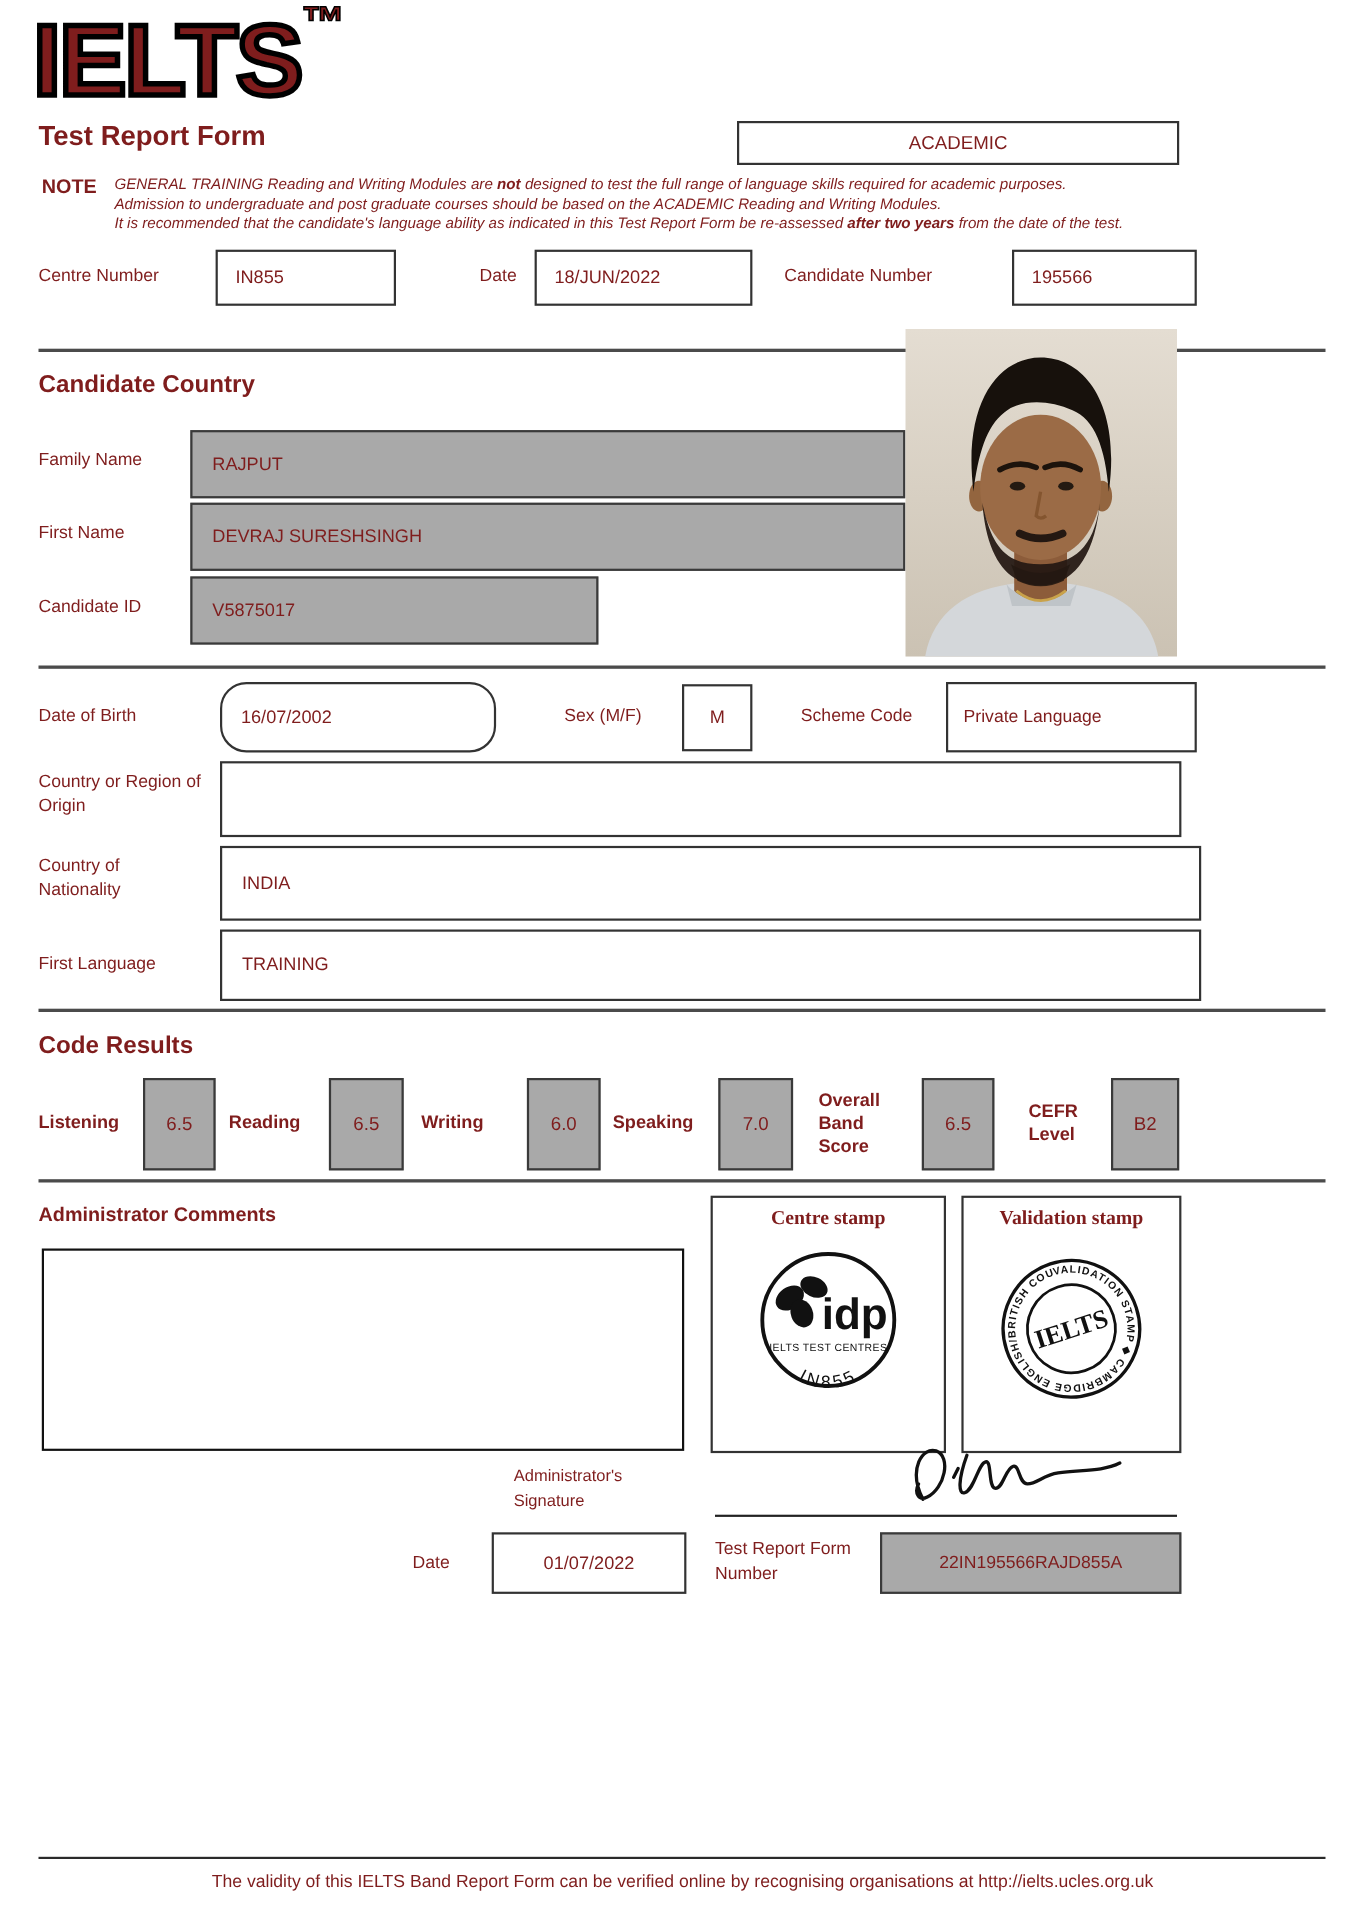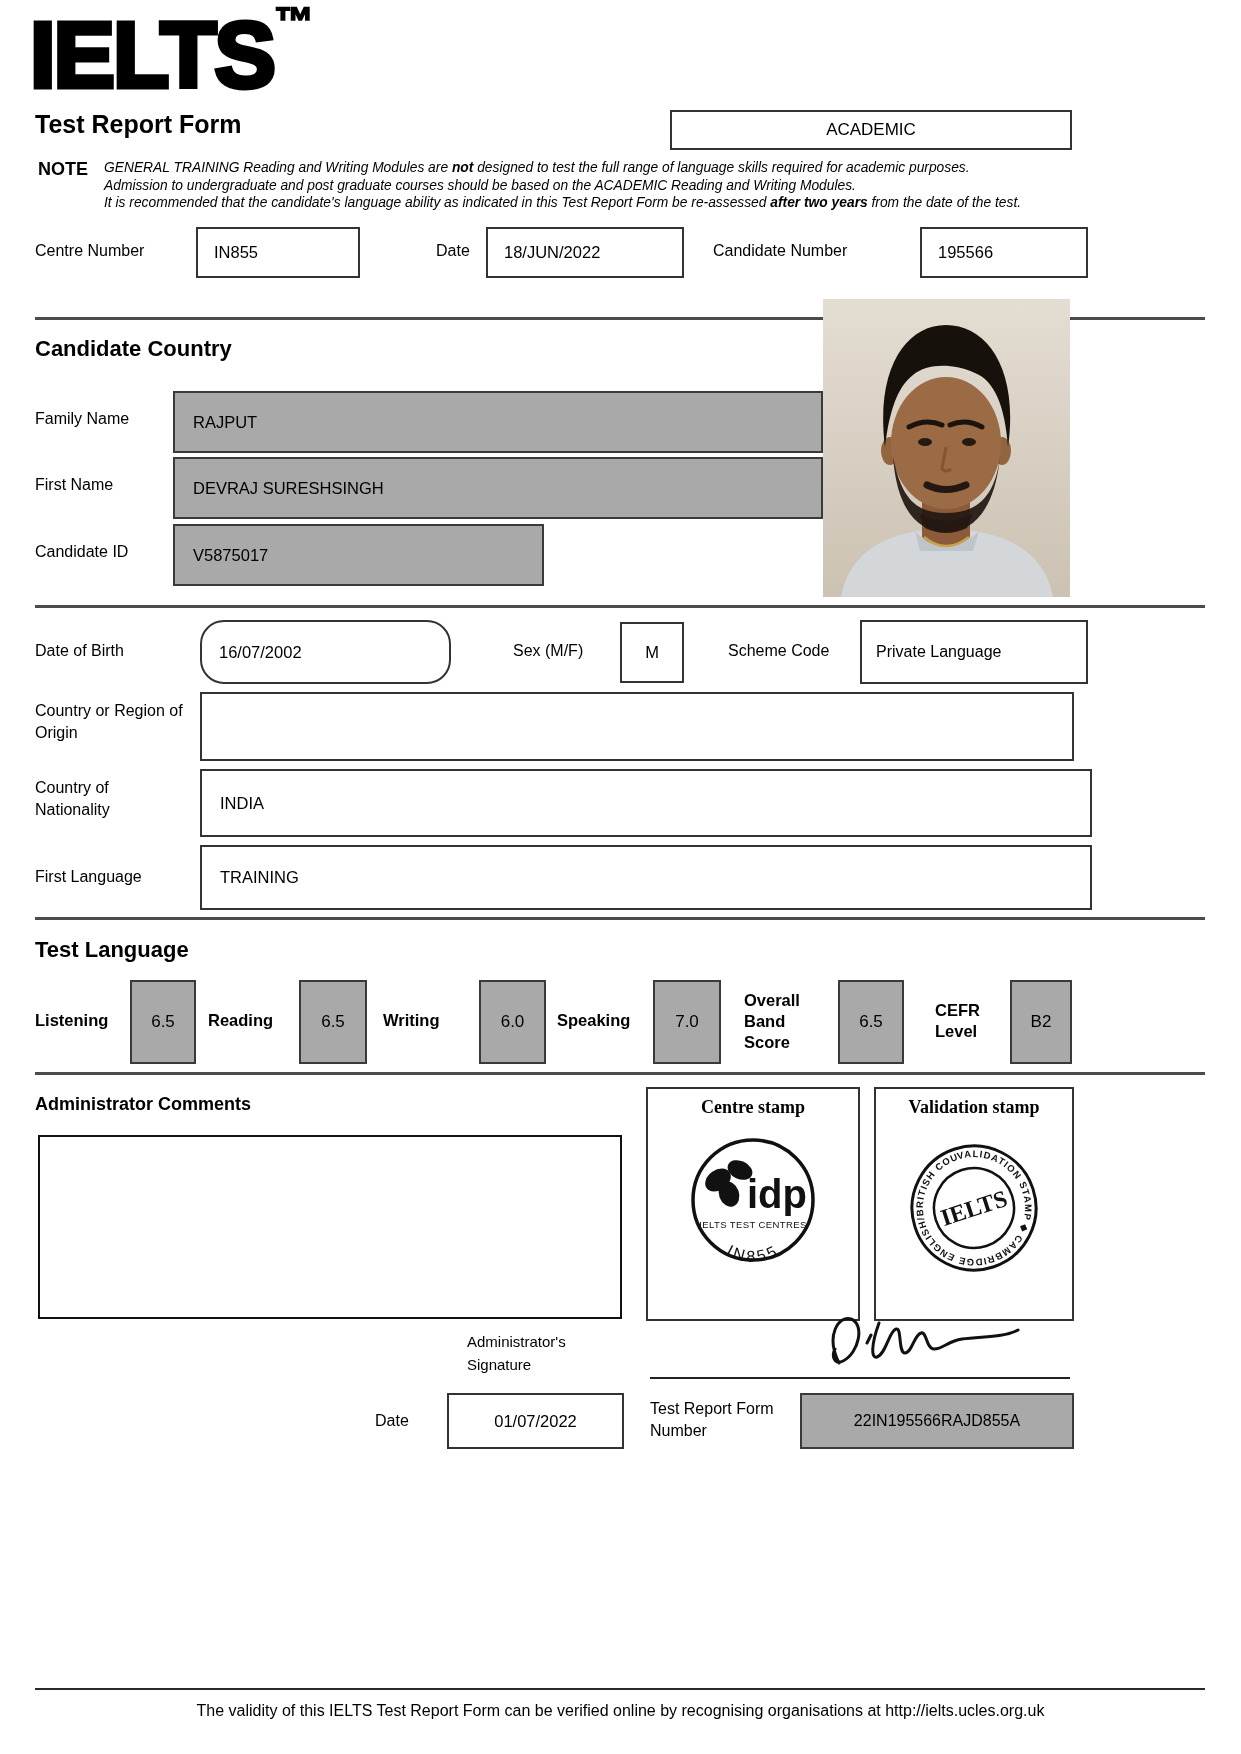--- a/index.html
+++ b/index.html
@@ -1,17 +1,17 @@
 <!DOCTYPE html>
 <html><head>
 <meta charset="utf-8">
 <style>
   html,body{margin:0;padding:0;background:#fff;}
   .page{position:relative;width:1241px;height:1754px;background:#ffffff;
-        font-family:"Liberation Sans",sans-serif;color:#000000;overflow:hidden;}
+        font-family:"Liberation Sans",sans-serif;color:#7f1d1d;overflow:hidden;}
   .lbl{position:absolute;font-size:16px;}
   .box{position:absolute;border:2px solid #333;background:#fff;display:flex;align-items:center;font-size:16.5px;}
   .gbox{background:#a9a9a9;border:2px solid #3a3a3a;}
   .rule{position:absolute;left:35px;width:1170px;height:3px;background:#4b4b4b;}
   .sec-h{position:absolute;font-weight:bold;font-size:22px;}
   .sub-h{font-weight:bold;font-size:18px;}
 
   #logo{position:absolute;left:30px;top:0px;line-height:1.05;font-weight:bold;}
   #logo .main{font-size:92px;letter-spacing:-2px;-webkit-text-stroke:5px #000;}
   #logo .tm{font-size:40px;-webkit-text-stroke:1.5px #000;vertical-align:52px;letter-spacing:0;}
@@ -196,21 +196,21 @@
   <div id="nat-box" class="box">
       <span>INDIA</span>
     </div>
   <div id="lang-label" class="lbl">First Language</div>
   <div id="lang-box" class="box">
       <span>TRAINING</span>
     </div>
 
   <div id="rule3" class="rule"></div>
 
-  <div id="tr-heading" class="sec-h">Test Language</div>
+  <div id="tr-heading" class="sec-h">Code Results</div>
 
   <div id="listening-label" class="score-lbl">Listening</div>
   <div id="listening-box" class="box gbox score-box">
       <span>6.5</span>
     </div>
   <div id="reading-label" class="score-lbl">Reading</div>
   <div id="reading-box" class="box gbox score-box">
       <span>6.5</span>
     </div>
   <div id="writing-label" class="score-lbl">Writing</div>
@@ -275,15 +275,15 @@
   <div id="admin-date-label" class="lbl">Date</div>
   <div id="admin-date-box" class="box">
       <span>01/07/2022</span>
     </div>
   <div id="trf-label" class="lbl">Test Report Form Number</div>
   <div id="trf-box" class="box gbox">
       <span>22IN195566RAJD855A</span>
     </div>
 
   <div id="rule5"></div>
-  <div id="footer-text">The validity of this IELTS Test Report Form can be verified online by recognising organisations at http://ielts.ucles.org.uk</div>
+  <div id="footer-text">The validity of this IELTS Band Report Form can be verified online by recognising organisations at http://ielts.ucles.org.uk</div>
 
 </div>
 
 </body></html>

